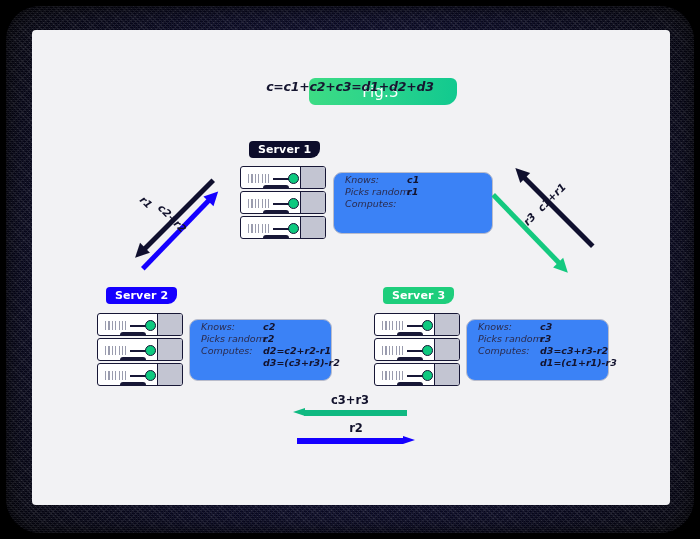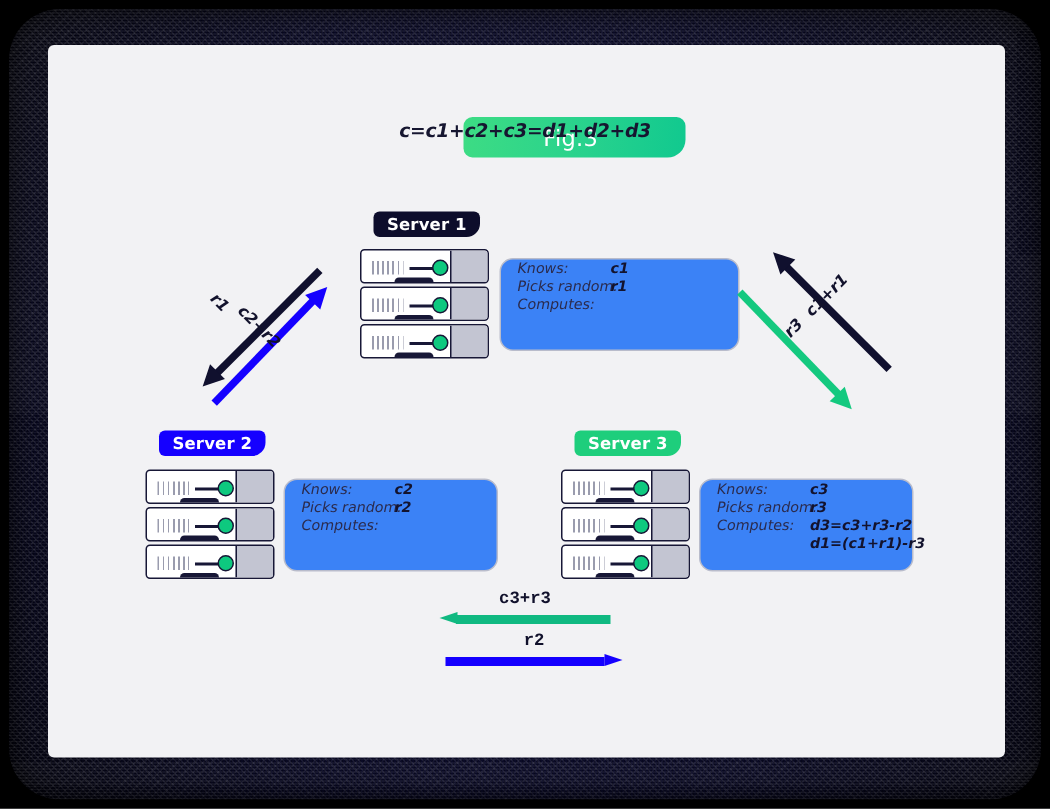--- a/index.html
+++ b/index.html
@@ -219,21 +219,20 @@
     border-top: 4.5px solid transparent;
     border-bottom: 4.5px solid transparent;
   }
   .h-label {
     position: absolute;
     font-size: 11.5px;
     font-weight: 700;
     color: #11112b;
     text-align: center;
     white-space: nowrap;
-    font-family: Liberation Mono, monospace;
   }
 </style>
 </head>
 <body>
 
 <div id="frame"></div>
 
 <div id="canvas">
 
   <div class="title-badge">
@@ -317,20 +316,24 @@
     <div class="info-row">
       <div class="info-label">Knows:</div>
       <div class="info-value">c2</div>
     </div>
     <div class="info-row">
       <div class="info-label">Picks random:</div>
       <div class="info-value">r2</div>
     </div>
     <div class="info-row">
       <div class="info-label">Computes:</div>
+      <div class="info-value stacked">
+        <span>d2=c2+r2-r1</span>
+        <span>d3=(c3+r3)-r2</span>
+      </div>
     </div>
   </div>
 </div>
 
 <div class="server-group" style="left:0;top:0;">
   <div class="srv-badge" style="left:383px;top:287px;background:#1ece7c;">Server 3</div>
 
   <div class="stack" style="left:374px;top:313px;">
     <div class="unit">
       <div class="vents"></div>

